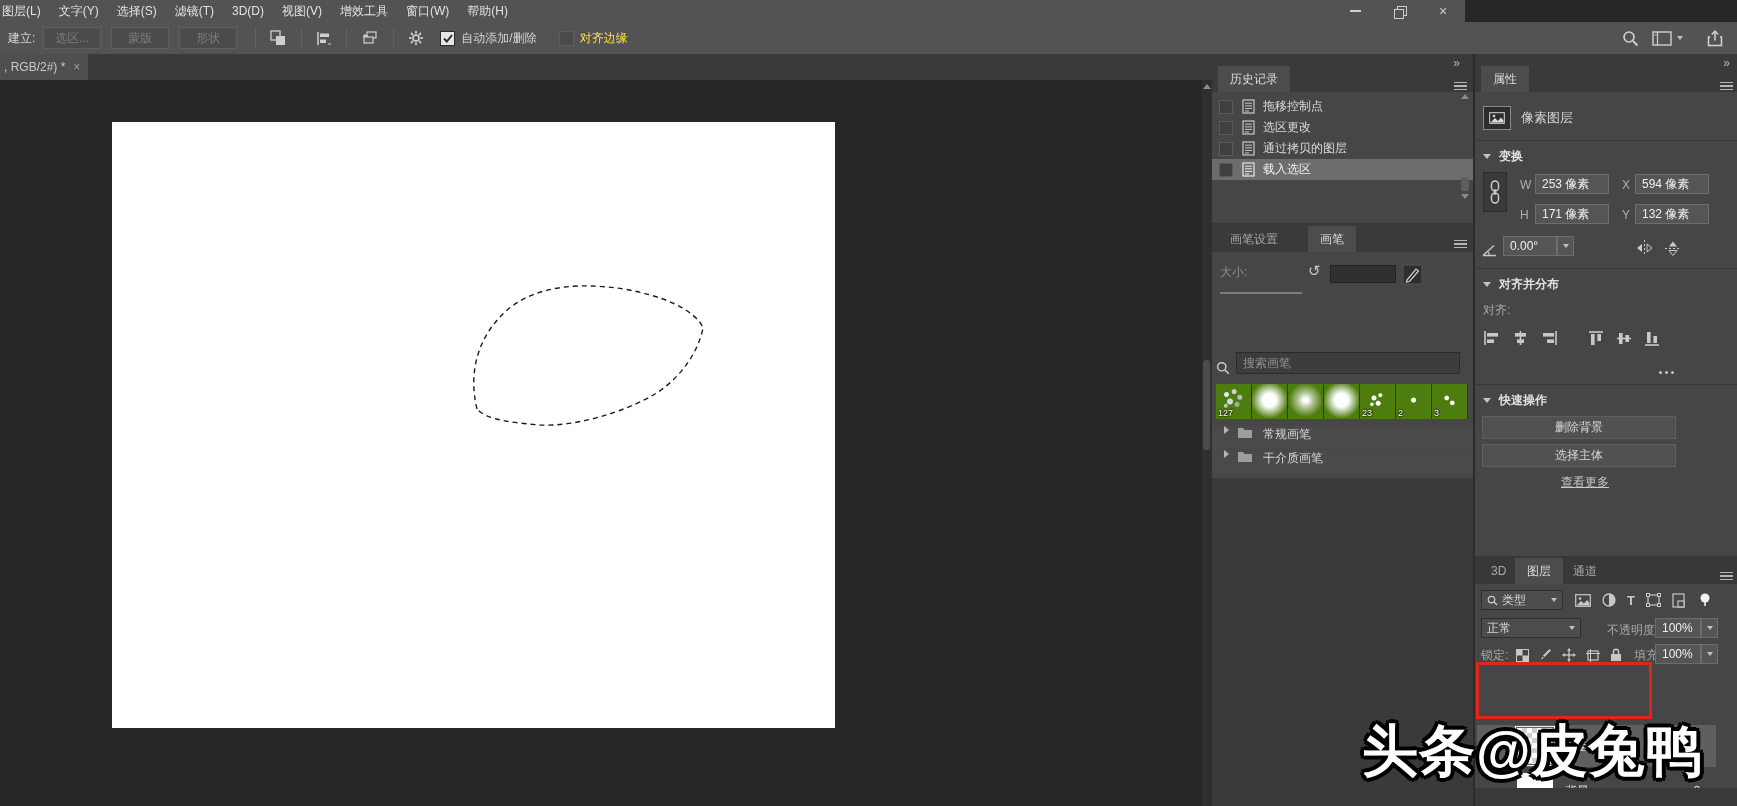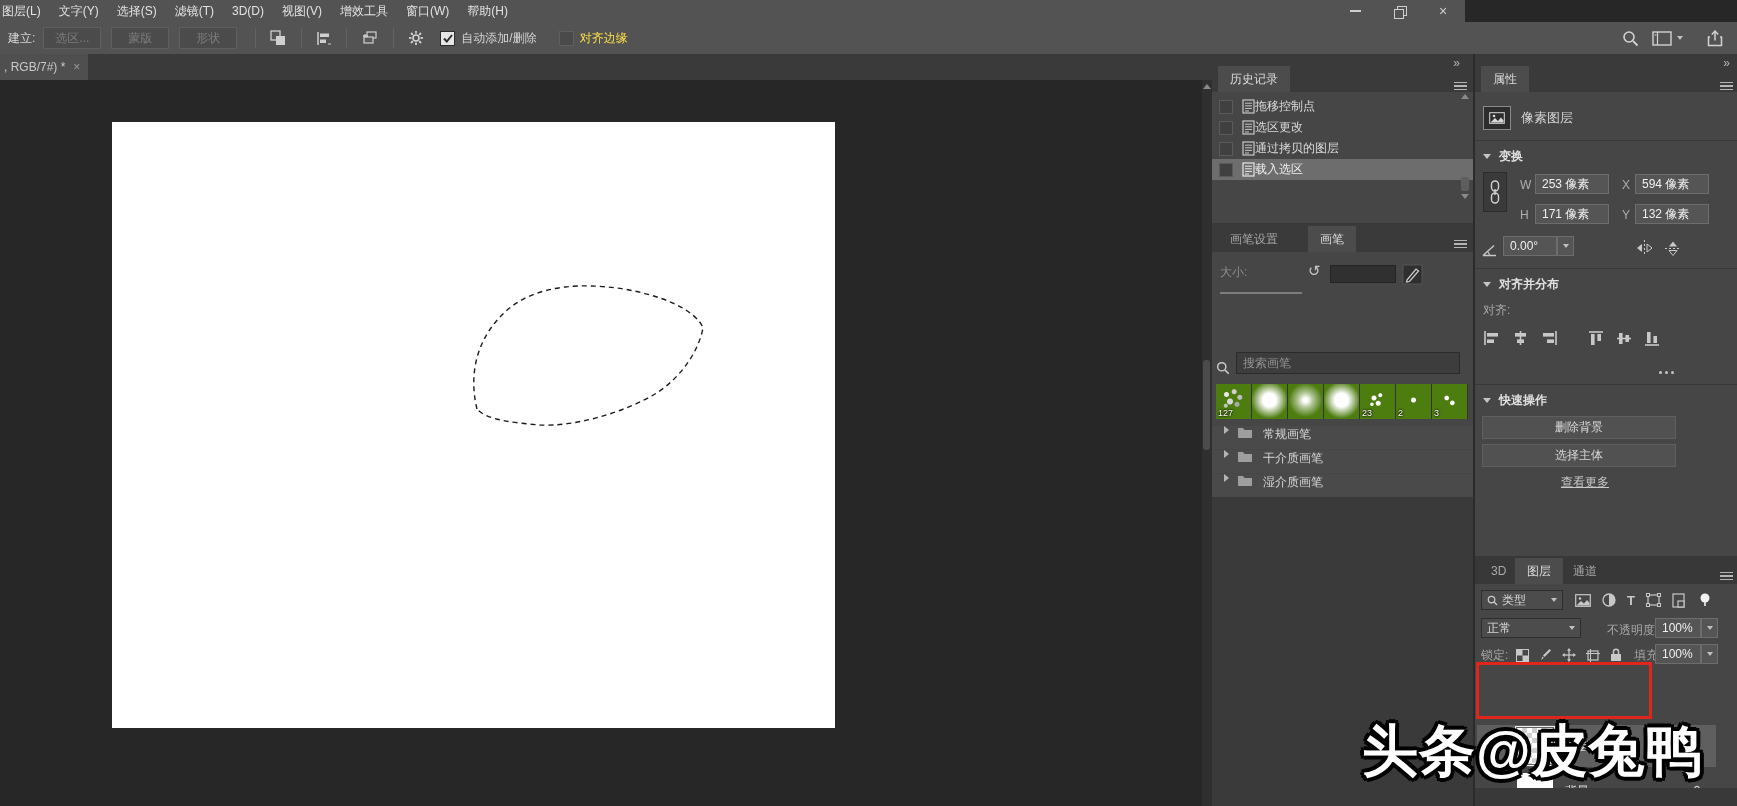--- a/index.html
+++ b/index.html
@@ -43,21 +43,21 @@
   .collapse-glyph{position:absolute;color:#b5b5b5;font-size:12px;letter-spacing:-1px;}
   .ptab{position:absolute;height:26px;background:#4c4c4c;display:flex;align-items:center;padding:0 12px;color:#dcdcdc;}
   .ptab.inactive{background:transparent;color:#a8a8a8;}
   .menu-lines{display:flex;flex-direction:column;gap:2px;}
   .menu-lines i{display:block;width:13px;height:1.5px;background:#b5b5b5;}
   .panel-body{position:absolute;background:#464646;}
   
   .hist-row{position:absolute;left:0;width:240px;height:21px;display:flex;align-items:center;}
   .hist-row.sel{background:#6d6d6d;width:261px;}
   .hist-well{width:12px;height:12px;border:1px solid #5a5a5a;background:#404040;margin:0 9px 0 7px;flex:none;}
-  .hist-label{margin-left:0;white-space:nowrap;color:#dcdcdc;text-align:right;}
+  .hist-label{margin-left:8px;white-space:nowrap;color:#dcdcdc;text-align:right;}
   .mini-scroll{position:absolute;right:3px;width:10px;display:flex;flex-direction:column;align-items:center;}
   .hist-footer{position:absolute;left:0;width:261px;height:33px;border-top:1px solid #393939;display:flex;align-items:center;justify-content:flex-end;gap:14px;padding-right:30px;box-sizing:border-box;background:#464646;}
   
   .size-label{color:#8d8d8d;}
   .slider-track{position:absolute;height:2px;background:#7d7d7d;}
   .reset-glyph{color:#c6c6c6;font-size:15px;}
   .value-well{position:absolute;background:#303030;border:1px solid #242424;}
   .search-field{position:absolute;height:22px;background:#3d3d3d;border:1px solid #2b2b2b;color:#dcdcdc;font-size:12px;padding:0 6px;box-sizing:border-box;font-family:inherit;outline:none;}
   .search-field::placeholder{color:#929292;}
   .tiles{position:absolute;display:flex;}
@@ -230,21 +230,21 @@
             <path d="M3 7 L1.5 7 L1.5 15.5 L14.5 15.5 L14.5 7 L13 7" fill="none" stroke="#d2d2d2" stroke-width="1.5"></path>
             <line x1="8" y1="10.5" x2="8" y2="1.5" stroke="#d2d2d2" stroke-width="1.5"></line>
             <polyline points="4.8,4.5 8,1.2 11.2,4.5" fill="none" stroke="#d2d2d2" stroke-width="1.5"></polyline>
           </svg>
       </span>
     </div>
   </div>
 
   <div class="abs tabbar"></div>
   <div class="doc-tab">
-    <span>, RGB/7#) *</span>
+    <span>, RGB/2#) *</span>
     <span class="doc-close">×</span>
   </div>
 
   <div class="abs canvas-area">
     <div class="white-canvas">
       <svg width="723" height="606" viewBox="112 0 723 606">
         <path d="M477,287 C468,250 478,215 505,190 C520,176 540,168 565,165 C600,161 645,168 675,182 C690,189 701,199 703,206 C698,232 678,258 655,272 C625,290 575,305 540,303 C515,301 486,298 477,287 Z" fill="none" stroke="#1b1b1b" stroke-width="1.4" stroke-dasharray="5 4"></path>
       </svg>
     </div>
   </div>
@@ -387,27 +387,20 @@
           </svg>
         <span>常规画笔</span>
       </div>
       <div class="group-row" style="top:198px">
         <span class="tw-right"></span>
         <svg width="16" height="13" viewBox="0 0 16 13" style="margin-right:10px">
             <path d="M1 2 L6 2 L7.5 4 L15 4 L15 12 L1 12 Z" fill="#9e9e9e"></path>
           </svg>
         <span>干介质画笔</span>
       </div>
-      <div class="group-row" style="top:222px">
-        <span class="tw-right"></span>
-        <svg width="16" height="13" viewBox="0 0 16 13" style="margin-right:10px">
-            <path d="M1 2 L6 2 L7.5 4 L15 4 L15 12 L1 12 Z" fill="#9e9e9e"></path>
-          </svg>
-        <span>湿介质画笔</span>
-      </div>
     </div>
   </div>
 
   <div class="abs right-col">
     <span class="collapse-glyph" style="right:8px;top:2px">»</span>
 
     <div class="ptab" style="left:6px;top:12px">属性</div>
     <div class="icon-btn" style="position:absolute;right:4px;top:20px;padding:0">
       <span class="menu-lines">
           <i></i>

